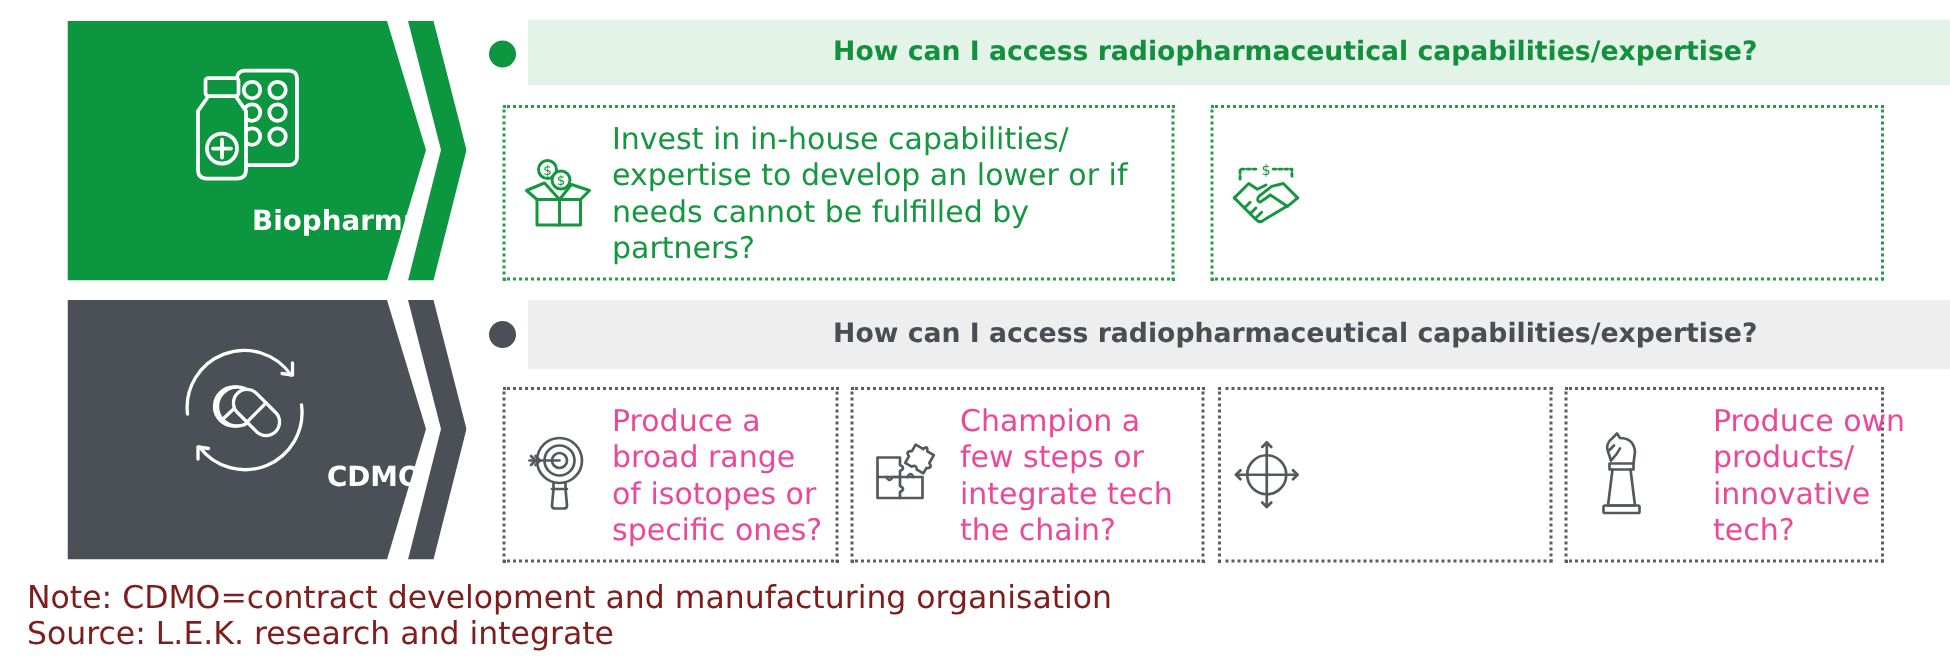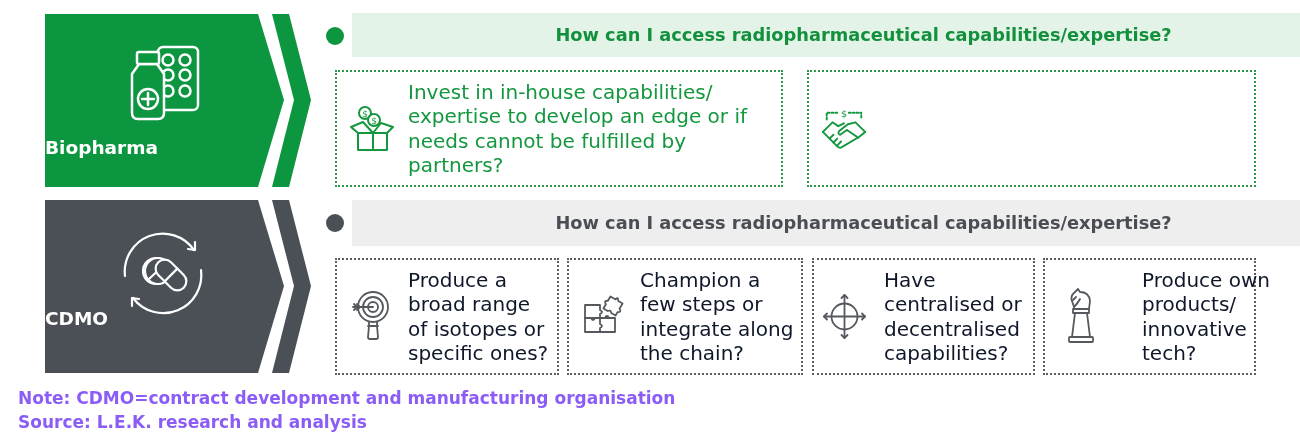--- a/index.html
+++ b/index.html
@@ -4,46 +4,46 @@
 <style>
   html, body { margin: 0; padding: 0; }
   body {
     width: 1300px; height: 438px; position: relative; overflow: hidden;
     background: #ffffff;
     font-family: "DejaVu Sans", sans-serif;
   }
   .abs { position: absolute; }
   .panel-shape { position: absolute; left: 45px; width: 266px; height: 173px; }
   .panel-label {
-    position: absolute; left: 45px; width: 236px; text-align: left;
+    position: absolute; left: 45px; width: 236px; text-align: right;
     color: #ffffff; font-weight: bold; font-size: 18.5px; line-height: 22px; height: 22px;
     white-space: pre;
   }
   .qbar {
     position: absolute; left: 335px; width: 1023px;
     text-align: center; font-weight: bold; font-size: 17.8px; white-space: pre; margin-left: 17px;
   }
   .qbar.green { background: #e4f3e7; color: #13903d; }
   .qbar.gray  { background: #eeeeee; color: #4a4e54; }
   .dot { position: absolute; width: 18px; height: 18px; border-radius: 50%; left: 326px; }
   .dot.green { background: #0c9640; }
   .dot.gray  { background: #4a5056; }
   .box {
     position: absolute; box-sizing: border-box; height: 117px;
     border: 2px dotted; display: flex; align-items: center;
   }
   .box.green { border-color: #2a9a4a; color: #14973f; }
-  .box.gray  { border-color: #5a5e63; color: #0f172a; }
+  .box.gray  { border-color: #5a5e63; color: #ec4899; }
   .box .txt {
     font-size: 20px; line-height: 24.5px; white-space: pre;
   }
   .box .ico { position: absolute; }
   .footer {
-    position: absolute; left: 18px; color: #8b5cf6; font-size: 17px;
-    line-height: 23.5px; height: 23.5px; white-space: pre; font-weight: bold;
+    position: absolute; left: 18px; color: #7f1d1d; font-size: 21px;
+    line-height: 23.5px; height: 23.5px; white-space: pre;
   }
 </style>
 </head>
 <body>
 
 <div>
   <svg class="panel-shape" style="top:14px" viewBox="0 0 266 173">
     <polygon points="0,0 213,0 239,86 213,173 0,173" fill="#0c9640"></polygon>
     <polygon points="227,0 244,0 266,86 244,173 227,173 249,86" fill="#0c9640"></polygon>
   </svg>
@@ -72,21 +72,21 @@
       <circle cx="27" cy="16" r="6" fill="#ffffff"></circle>
       <text x="18" y="12.5" font-size="9" text-anchor="middle" fill="#14973f" stroke="none" font-family="DejaVu Sans, sans-serif">$</text>
       <text x="27" y="19.5" font-size="9" text-anchor="middle" fill="#14973f" stroke="none" font-family="DejaVu Sans, sans-serif">$</text>
       <path d="M11 29 L11 46 L40 46 L40 29"></path>
       <path d="M26 29 L26 46"></path>
       <path d="M11 29 L40 29"></path>
       <path d="M11 29 L4 23 L16 18 L26 29"></path>
       <path d="M40 29 L46 23 L34 19 L26 29"></path>
     </svg>
     <div class="txt" style="margin-left:71px">Invest in in-house capabilities/
-expertise to develop an edge or if
+expertise to develop an lower or if
 needs cannot be fulfilled by
 partners?</div>
   </div>
 
   <div class="box green" style="left:807px;top:70px;width:449px">
     <svg class="ico" style="left:11px;top:34px;width:48px;height:48px" viewBox="0 0 50 50" fill="none" stroke="#14973f" stroke-width="2" stroke-linejoin="round" stroke-linecap="round">
       <path d="M7 14 L7 7 L20 7 M30 7 L43 7 L43 14" stroke-dasharray="2 2"></path>
       <text x="25" y="11" font-size="10" text-anchor="middle" fill="#14973f" stroke="none" font-family="DejaVu Sans, sans-serif">$</text>
       <path d="M3 27 L13 17 L19 21 L25 18"></path>
       <path d="M47 27 L37 17 L29 19 L20 26 Q18 29 21 30 L28 25"></path>
@@ -142,50 +142,46 @@
       <path d="M3 10 L18 10 L18 15 Q22 17 18 19 L18 23 L3 23 Z"></path>
       <path d="M3 23 L3 37 L18 37 L18 33 Q22 31 18 29 L18 23 L13 23 Q11 27 9 23"></path>
       <path d="M18 23 L33 23 L33 37 L18 37"></path>
       <path d="M23 23 Q25 19 27 23"></path>
       <g transform="rotate(30 31 11)">
         <path d="M24 4 L30 4 Q31 0 33 4 L38 4 L38 10 Q42 12 38 14 L38 18 L33 18 Q31 15 29 18 L24 18 L24 13 Q20 11 24 9 Z"></path>
       </g>
     </svg>
     <div class="txt" style="margin-left:71px">Champion a
 few steps or
-integrate along
+integrate tech
 the chain?</div>
   </div>
 
   <div class="box gray" style="left:812px;top:258px;width:223px">
     <svg class="ico" style="left:8px;top:33px;width:45px;height:47px" viewBox="0 0 45 47" fill="none" stroke="#55595e" stroke-width="1.8" stroke-linecap="round" stroke-linejoin="round">
       <circle cx="22.5" cy="23.5" r="13"></circle>
       <path d="M2 23.5 L43 23.5"></path>
       <path d="M22.5 2 L22.5 45"></path>
       <path d="M5 20.5 L2 23.5 L5 26.5"></path>
       <path d="M40 20.5 L43 23.5 L40 26.5"></path>
       <path d="M19.5 5 L22.5 2 L25.5 5"></path>
       <path d="M19.5 42 L22.5 45 L25.5 42"></path>
     </svg>
-    <div class="txt" style="margin-left:70px">Have
-centralised or
-decentralised
-capabilities?</div>
   </div>
 
   <div class="box gray" style="left:1043px;top:258px;width:213px">
     <svg class="ico" style="left:22px;top:27px;width:28px;height:58px" viewBox="0 0 28 58" fill="none" stroke="#55595e" stroke-width="1.8" stroke-linecap="round" stroke-linejoin="round">
       <path d="M7 20 L5 14 Q3 9 8 5 L11 2 L13 5 Q22 5 23 14 L22 22"></path>
       <path d="M7 20 Q11 16 13 12"></path>
       <path d="M9 10 L6 13"></path>
       <path d="M6 22 L22 22 L22 26 L6 26 Z"></path>
       <path d="M8 26 L5 50 L23 50 L20 26"></path>
       <rect x="2" y="50" width="24" height="5" rx="1"></rect>
     </svg>
     <div class="txt" style="margin-left:97px">Produce own
 products/
 innovative
 tech?</div>
   </div>
 </div>
 
 <div class="footer" style="top:387px">Note: CDMO=contract development and manufacturing organisation</div>
-<div class="footer" style="top:410.5px">Source: L.E.K. research and analysis</div>
+<div class="footer" style="top:410.5px">Source: L.E.K. research and integrate</div>
 
 </body></html>

